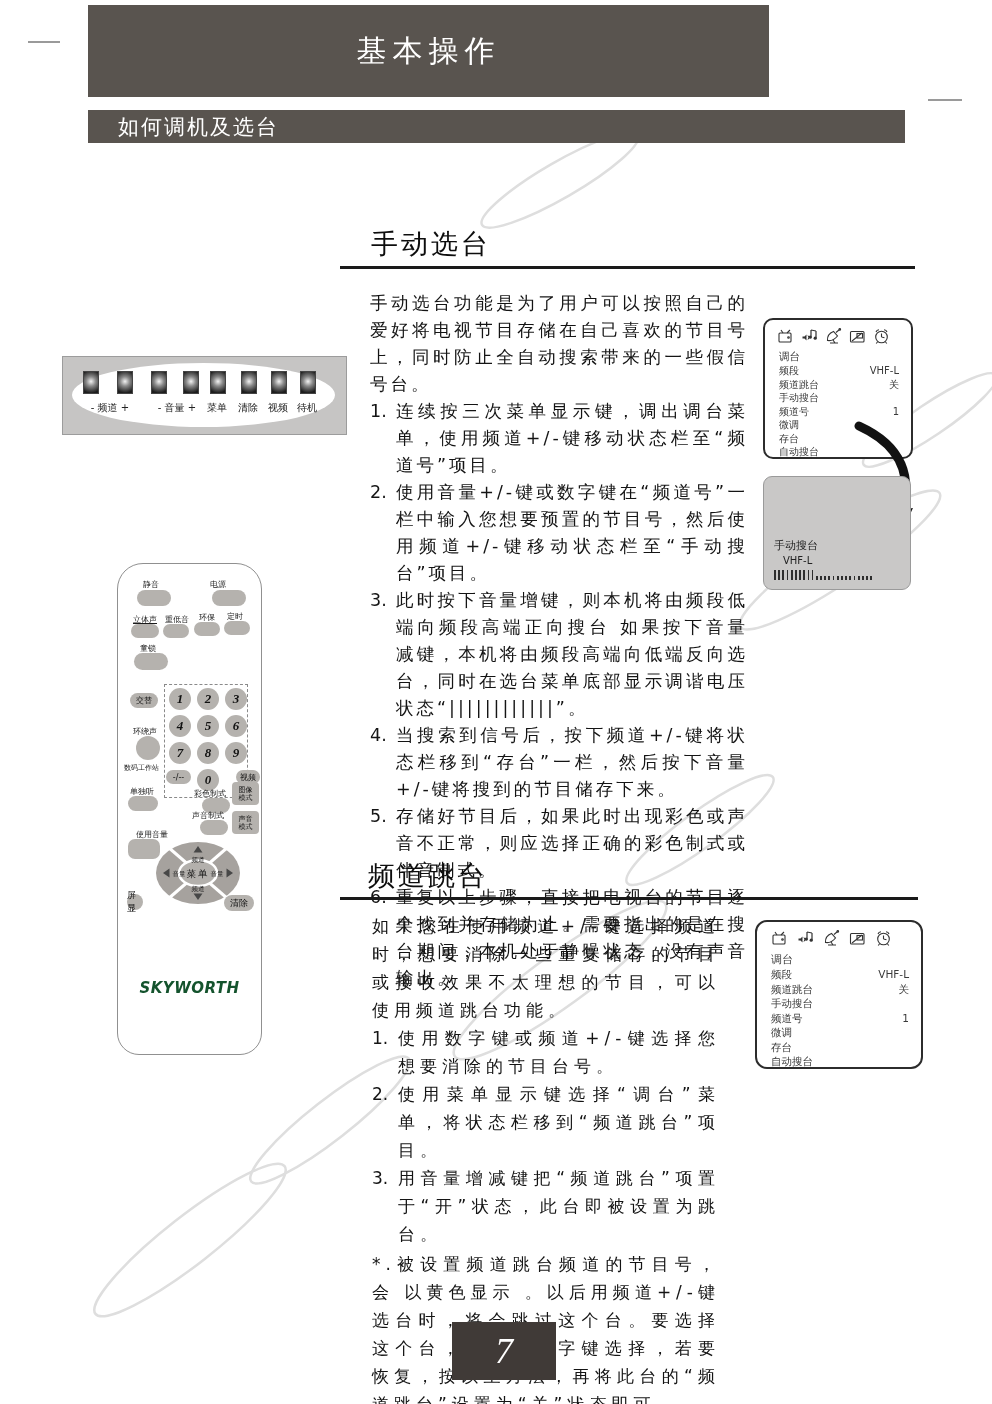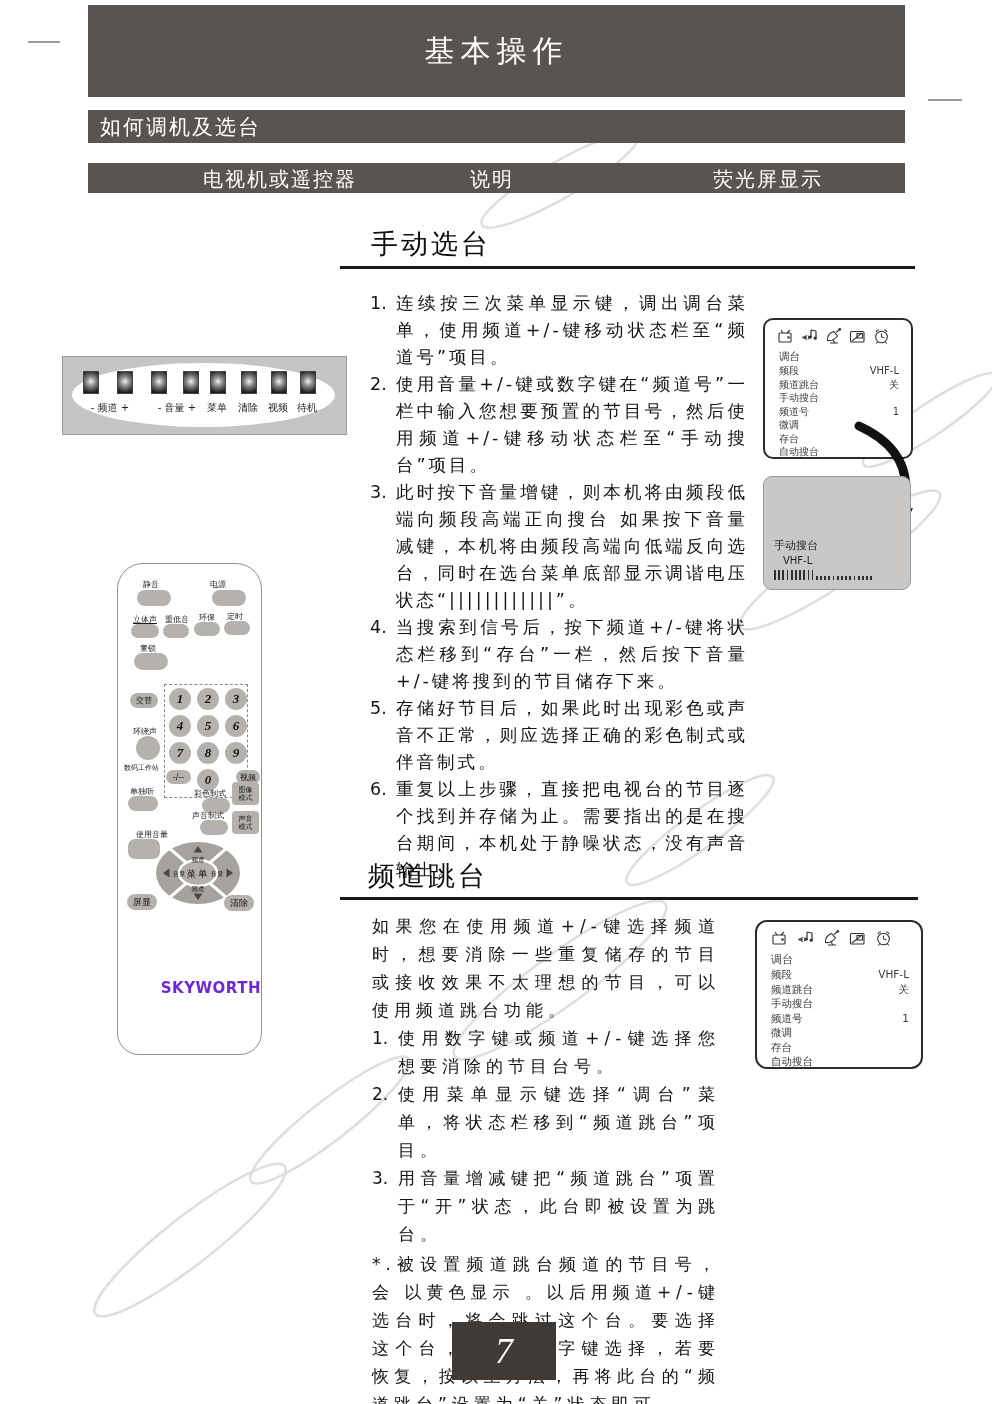--- a/index.html
+++ b/index.html
@@ -1,24 +1,24 @@
 <!DOCTYPE html>
 <html><head>
 <meta charset="utf-8">
 <style>
   html,body{margin:0;padding:0;background:#fff;}
   .page{position:relative;width:992px;height:1404px;background:#ffffff;overflow:hidden;
         font-family:"DejaVu Sans","Liberation Sans",sans-serif;color:#151515;}
   .abs{position:absolute;}
   
   .bar{background:#59544f;color:#fff;}
-  .bar-top{left:88px;top:5px;width:817px;height:92px;display:flex;align-items:center;justify-content:center;}
+  .bar-top{left:88px;top:5px;width:681px;height:92px;display:flex;align-items:center;justify-content:center;}
   .bar-top .t{font-size:30px;letter-spacing:6px;}
   .bar-sec{left:88px;top:110px;width:817px;height:33px;display:flex;align-items:center;}
-  .bar-sec .t{font-size:21px;letter-spacing:2px;margin-left:12px;}
+  .bar-sec .t{font-size:21px;letter-spacing:2px;margin-left:30px;}
   .bar-cols{left:88px;top:163px;width:817px;height:30px;}
   .bar-cols span{position:absolute;top:3px;font-size:20px;letter-spacing:2px;color:#fff;}
   .crop{background:#9a9a9a;height:2px;}
   
   .sec-title{font-size:27px;letter-spacing:3px;color:#0d0d0d;}
   .rule{background:#1a1a1a;height:3px;}
   
   .txtcol{font-size:17.5px;line-height:27px;letter-spacing:3px;text-align:justify;color:#141414;}
   .skipcol{font-size:17px;line-height:28px;letter-spacing:5px;text-align:justify;color:#141414;}
   .step{display:flex;}
@@ -35,21 +35,21 @@
           border-radius:26px 26px 22px 22px;}
   .rlabel{position:absolute;font-size:8px;color:#1b1b1b;white-space:nowrap;}
   .rbtn{position:absolute;background:#b5b2ae;border-radius:9px;}
   .rbtn.txt{display:flex;align-items:center;justify-content:center;font-size:8px;color:#111;letter-spacing:0;}
   .rbtn.circle{border-radius:50%;}
   .digit{position:absolute;width:22px;height:22px;border-radius:50%;background:#b5b2ae;display:flex;align-items:center;justify-content:center;
          font-family:"Liberation Serif","DejaVu Serif",serif;font-style:italic;font-weight:bold;font-size:13px;color:#111;}
   .padbox{position:absolute;border:1px dashed #8a8a8a;}
   .modebtn{position:absolute;width:27px;height:23px;background:#b5b2ae;border-radius:4px;display:flex;align-items:center;justify-content:center;
            text-align:center;font-size:7px;line-height:8px;color:#111;}
-  .brand{position:absolute;width:100%;text-align:right;font-size:15px;font-weight:bold;letter-spacing:0.5px;color:#6d28d9;}
+  .brand{position:absolute;width:100%;text-align:center;font-size:15px;font-style:italic;font-weight:bold;letter-spacing:0.5px;color:#14532d;}
   
   .osd{background:#fff;border:2px solid #2c2c2c;border-radius:10px;}
   .osd .icons{display:flex;gap:7px;padding:8px 0 2px 12px;}
   .osd .mtitle{font-size:10.5px;color:#3a3a3a;padding-left:14px;margin-top:3px;}
   .osd .mi{display:flex;font-size:10px;line-height:13.5px;color:#3a3a3a;padding-left:14px;padding-right:12px;}
   .osd .mi .val{margin-left:auto;}
   .search{background:#c9c8c7;border:1.5px solid #9a9a9a;border-radius:9px;}
   .search .s1{position:absolute;left:10px;bottom:36px;font-size:11px;color:#222;}
   .search .s2{position:absolute;left:19px;bottom:23px;font-size:10px;color:#222;}
   .ticks{position:absolute;left:10px;bottom:9px;display:flex;align-items:flex-end;gap:2.4px;}
@@ -80,30 +80,26 @@
 
   <div class="abs crop" style="left:28px;top:41px;width:32px;"></div>
   <div class="abs crop" style="left:928px;top:99px;width:34px;"></div>
 
   <div class="abs bar bar-top">
     <span class="t">基本操作</span>
   </div>
   <div class="abs bar bar-sec">
     <span class="t">如何调机及选台</span>
   </div>
-  <div class="abs bar bar-cols">
-    <span style="left:115px;">电视机或遥控器</span>
-    <span style="left:382px;">说明</span>
-    <span style="left:625px;">荧光屏显示</span>
-  </div>
 
   <div class="abs sec-title" style="left:371px;top:226px;">手动选台</div>
   <div class="abs rule" style="left:340px;top:266px;width:575px;"></div>
 
   <div class="abs txtcol" style="left:370px;top:290px;width:378px;">
+    <div>手动选台功能是为了用户可以按照自己的爱好将电视节目存储在自己喜欢的节目号上，同时防止全自动搜索带来的一些假信号台。</div>
     <div class="step">
       <span class="n">1.</span>
         <span class="t">连续按三次菜单显示键，调出调台菜单，使用频道+/-键移动状态栏至“频道号”项目。</span>
     </div>
     <div class="step">
       <span class="n">2.</span>
         <span class="t">使用音量+/-键或数字键在“频道号”一栏中输入您想要预置的节目号，然后使用频道+/-键移动状态栏至“手动搜台”项目。</span>
     </div>
     <div class="step">
       <span class="n">3.</span>
@@ -232,21 +228,21 @@
       <polygon points="44,60 39.5,53.5 48.5,53.5" fill="#474747"></polygon>
       <polygon points="9,33 15.5,28.5 15.5,37.5" fill="#474747"></polygon>
       <polygon points="79,33 72.5,28.5 72.5,37.5" fill="#474747"></polygon>
       <text x="44" y="22" font-size="6.5" fill="#222" text-anchor="middle">频道</text>
       <text x="44" y="51" font-size="6.5" fill="#222" text-anchor="middle">频道</text>
       <text x="25" y="35.5" font-size="6.5" fill="#222" text-anchor="middle">音量</text>
       <text x="63" y="35.5" font-size="6.5" fill="#222" text-anchor="middle">音量</text>
       <text x="44" y="36.5" font-size="9.5" fill="#111" text-anchor="middle" letter-spacing="2">菜单</text>
     </svg>
 
-    <div class="rbtn txt" style="left:9px;top:330px;width:30px;height:16px;font-size:9px;border-radius:8px;">
+    <div class="rbtn txt" style="left:9px;top:330px;width:16px;height:16px;font-size:9px;border-radius:8px;">
       <span>屏显</span>
     </div>
     <div class="rbtn txt" style="left:106px;top:331px;width:30px;height:16px;font-size:9px;">
       <span>清除</span>
     </div>
 
     <div class="brand" style="top:415px;">SKYWORTH</div>
   </div>
 
   <div class="abs osd" style="left:763px;top:318px;width:146px;height:137px;">

